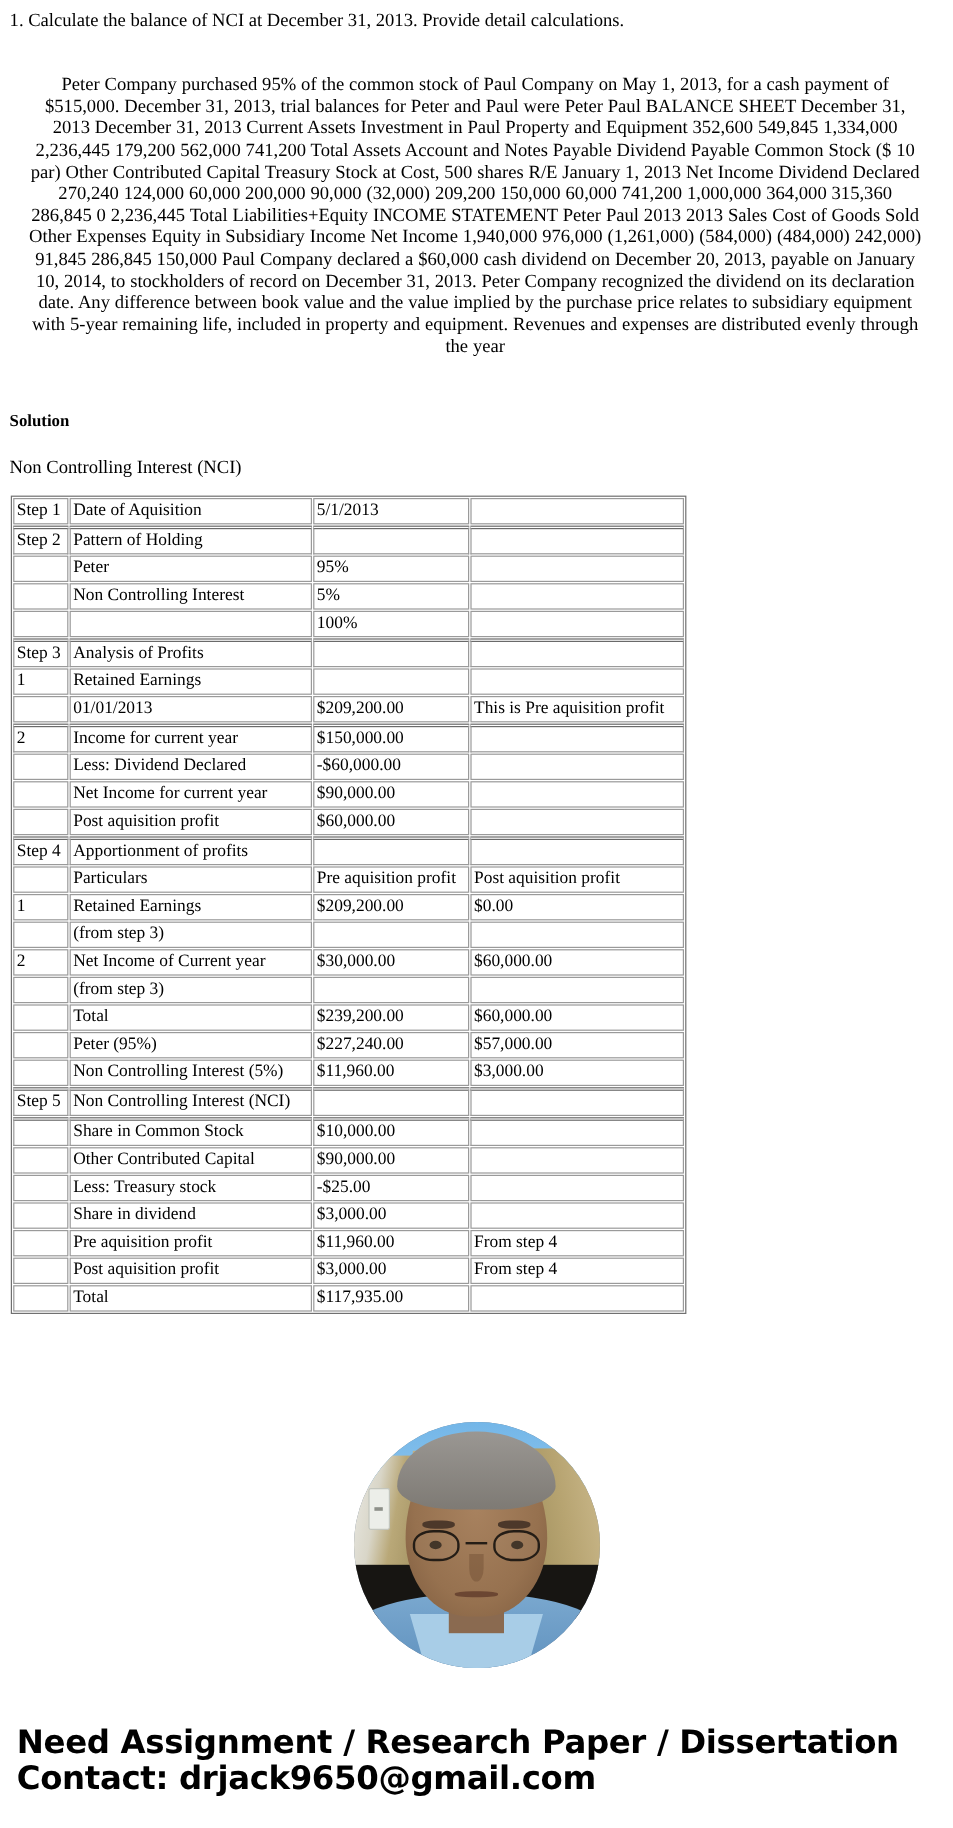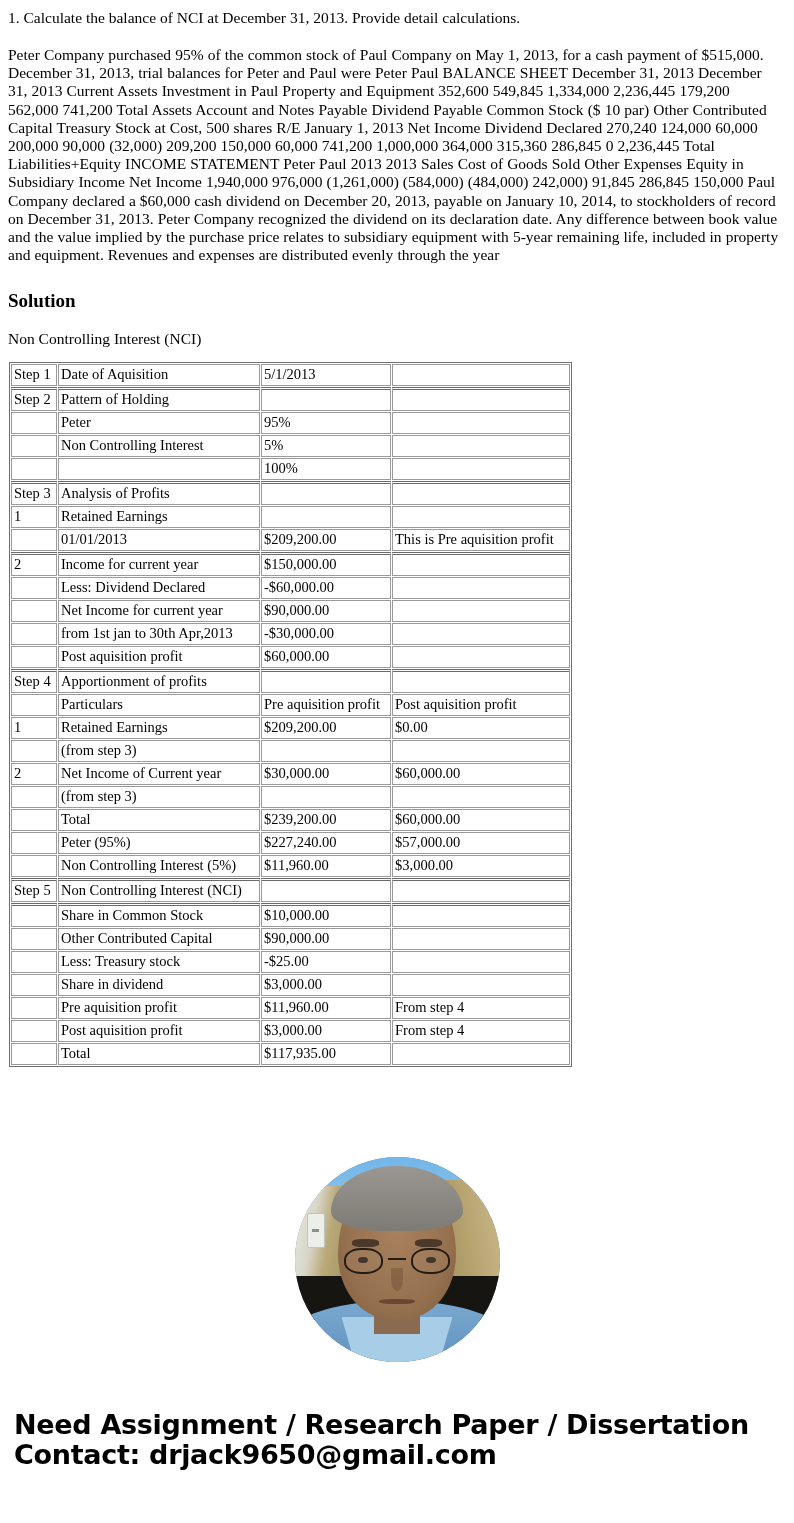--- a/index.html
+++ b/index.html
@@ -25,28 +25,28 @@
   .q-line {
     font-size: 15.5px;
     line-height: 20px;
     padding: 8px 10px 0 8px;
     margin: 0;
   }
 
   .body-para {
     font-size: 15.5px;
     line-height: 18.2px;
-    margin: 0;
+    margin: 16px;
     padding: 18px 10px 0 8px;
-    text-align: left;
+    text-align: center;
     word-spacing: 0.2px;
   }
 
   h2.solution {
-    font-size: 19px;
+    font-size: 14px;
     font-weight: bold;
     margin: 0;
     padding: 26px 0 0 8px;
     line-height: 22px;
   }
 
   .nci-sub {
     font-size: 15.5px;
     margin: 0;
     padding: 18px 0 0 8px;
@@ -324,26 +324,20 @@
           <tr>
             <td class="empty"></td>
             <td>Less: Dividend Declared</td>
             <td>-$60,000.00</td>
             <td class="empty"></td>
           </tr>
           <tr>
             <td class="empty"></td>
             <td>Net Income for current year</td>
             <td>$90,000.00</td>
-            <td class="empty"></td>
-          </tr>
-          <tr>
-            <td class="empty"></td>
-            <td>from 1st jan to 30th Apr,2013</td>
-            <td>-$30,000.00</td>
             <td class="empty"></td>
           </tr>
           <tr>
             <td class="empty"></td>
             <td>Post aquisition profit</td>
             <td>$60,000.00</td>
             <td class="empty"></td>
           </tr>
           <tr class="grp-top">
             <td>Step 4</td>

